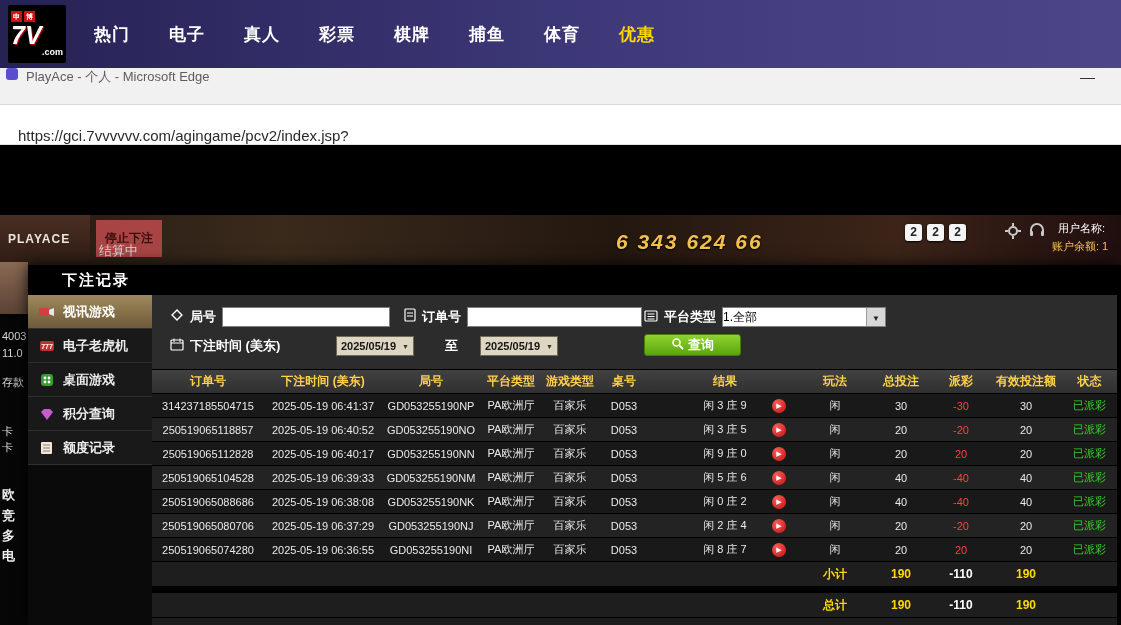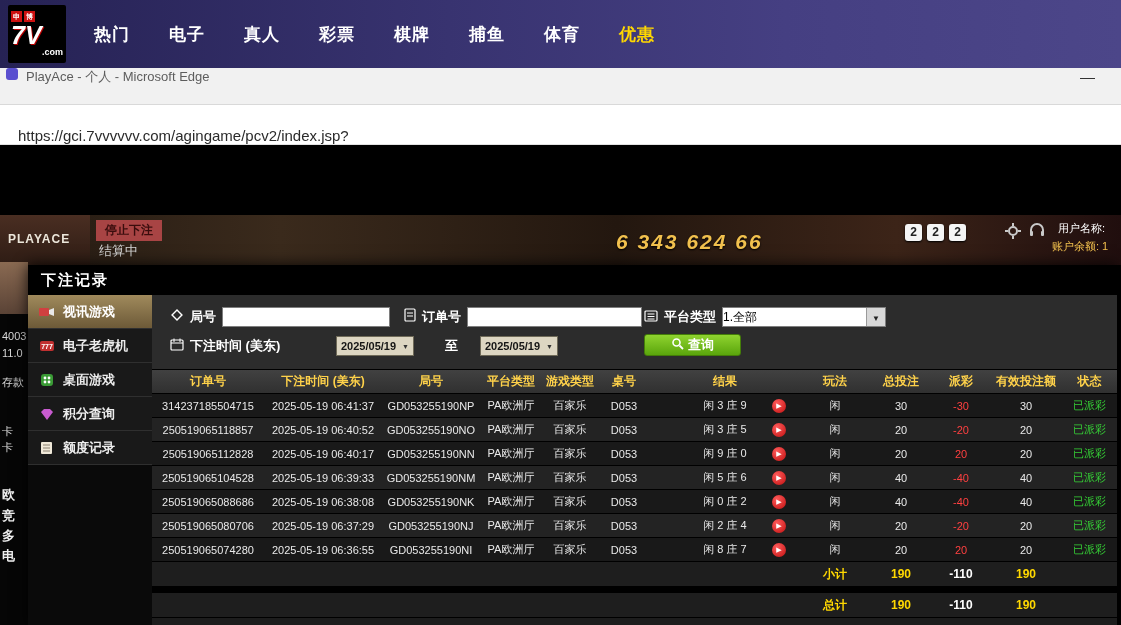--- a/index.html
+++ b/index.html
@@ -37,21 +37,21 @@
   
   .blackband{position:absolute;left:0;top:145px;width:1121px;height:70px;background:#000;}
   
   .gamestrip{position:absolute;left:0;top:215px;width:1121px;height:50px;overflow:hidden;
     background:linear-gradient(90deg,#241a12,#3a2a1c 25%,#23170f 55%,#3c2418 80%,#200e0e);}
   .strip-left{position:absolute;left:0;top:0;width:90px;height:50px;
     background:linear-gradient(180deg,#4a2e22,#2e1c14);}
   .brand{position:absolute;left:8px;top:17px;font-size:12px;font-weight:bold;color:#ece6da;
     letter-spacing:1px;}
   .stop-bet{position:absolute;left:96px;top:5px;background:#a84444;color:#3a0d0d;
-    font-size:12px;font-weight:bold;padding:2px 9px;}
+    font-size:12px;font-weight:bold;padding:10px 9px;}
   .settling{position:absolute;left:99px;top:27px;color:#d6d6d6;font-size:13px;}
   .jackpot{position:absolute;left:616px;top:15px;font-size:21px;font-weight:bold;
     font-style:italic;color:#f2c14e;letter-spacing:2px;text-shadow:0 1px 2px #000;white-space:nowrap;}
   .dice-group{position:absolute;left:905px;top:9px;display:flex;gap:5px;}
   .die{width:17px;height:17px;background:#f5f5f5;border-radius:3px;color:#222;font-size:12px;
     font-weight:bold;text-align:center;line-height:17px;box-shadow:0 1px 2px #000;}
   .gear-icon{position:absolute;left:1005px;top:8px;cursor:pointer;}
   .headset-icon{position:absolute;left:1029px;top:8px;cursor:pointer;}
   .user-line1{position:absolute;left:1058px;top:6px;color:#fff;font-size:11px;white-space:nowrap;}
   .user-line2{position:absolute;left:1052px;top:24px;color:#f2c14e;font-size:11px;white-space:nowrap;}
@@ -60,21 +60,21 @@
   
   .left-strip{position:absolute;left:0;top:262px;width:28px;height:363px;background:#060606;z-index:3;}
   .avatar{position:absolute;left:0;top:0;width:28px;height:52px;
     background:linear-gradient(180deg,#8a6a52,#5a4336);}
   .frag{position:absolute;left:2px;color:#d8d8d8;font-size:11px;white-space:nowrap;}
   .frag.big{font-size:13px;font-weight:bold;color:#eee;}
   
   .modal{position:absolute;left:28px;top:265px;width:1089px;height:360px;background:#111;
     z-index:5;box-shadow:0 0 14px rgba(0,0,0,.85);}
   .modal-title{height:30px;background:#000;color:#fff;font-size:15px;font-weight:bold;
-    line-height:30px;padding-left:13px;letter-spacing:2px;}
+    line-height:30px;padding-left:34px;letter-spacing:2px;}
   .modal-body{display:flex;height:330px;}
   .sidebar{width:124px;flex:none;background:#0a0a0a;}
   .sidebar-item{height:34px;display:flex;align-items:center;gap:8px;padding-left:10px;
     background:#191919;border-bottom:1px solid #2f2f2f;color:#ececec;font-size:13px;
     font-weight:bold;cursor:pointer;box-sizing:border-box;}
   .sidebar-item.active{background:linear-gradient(180deg,#a08a5c,#6d5a38);color:#fff;}
   .sicon{width:17px;display:inline-flex;justify-content:center;}
   .content{flex:1;background:#1d1d1d;position:relative;overflow:hidden;}
   
   .filters{position:relative;height:74px;background:#2c2c2c;border-bottom:1px solid #000;}

